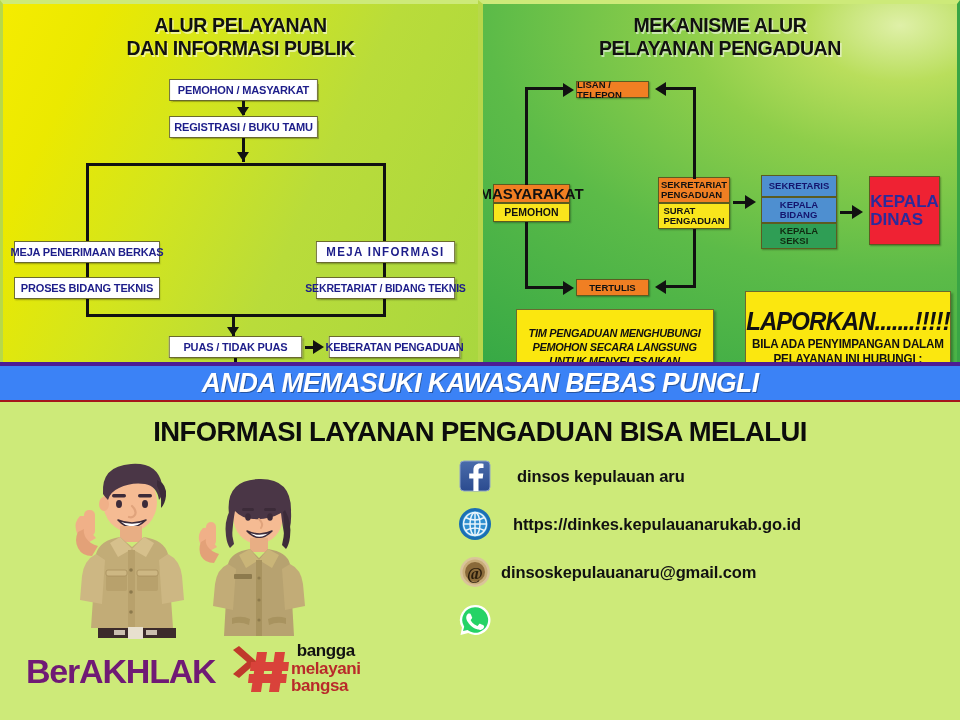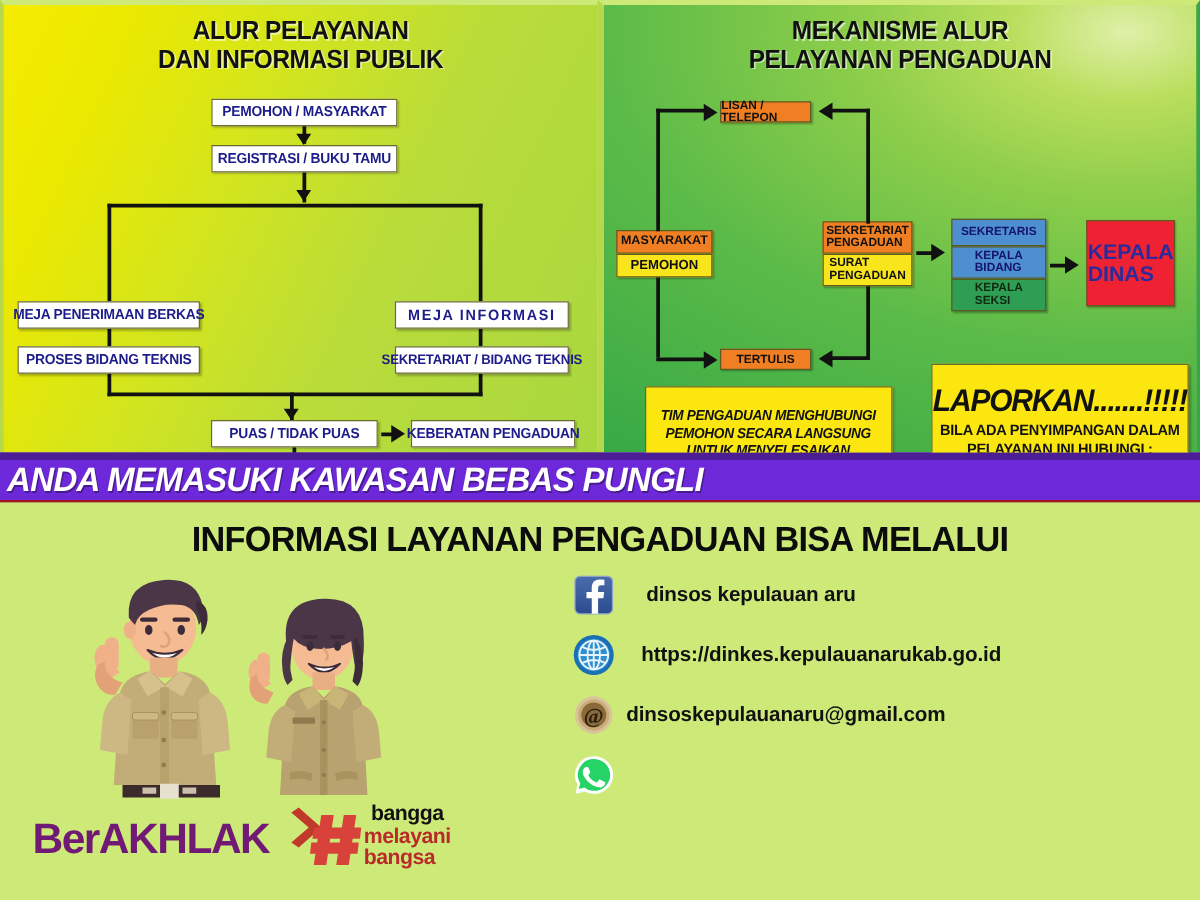--- a/index.html
+++ b/index.html
@@ -125,24 +125,24 @@
     margin-bottom:3px;
   }
   .laporkan-body {
     font-weight: 800; font-size: 12px; color:#111;
     line-height: 1.24; letter-spacing:-0.2px; transform: scaleX(0.97);
   }
 
   
   #red-banner {
     position: absolute; left: 0; top: 362px; width: 960px; height: 40px;
-    background: #6d28d9;
-    border-top: 6px solid #4c1d95;
+    background: #3b82f6;
+    border-top: 4px solid #4c1d95;
     border-bottom: 2px solid #a5161c;
-    display: flex; align-items: center; justify-content: flex-start;
+    display: flex; align-items: center; justify-content: center;
   }
   #red-banner-text {
     color: #fff; font-weight: 900; font-style: italic;
     font-size: 27px; letter-spacing: -0.6px;
     transform: scaleX(0.98);
     text-shadow: 1px 1px 0 rgba(0,0,0,0.35);
   }
 
   
   #bottom {
@@ -239,21 +239,21 @@
     <div class="panel" id="panel-right">
       <div class="panel-title">
         <div>MEKANISME ALUR</div>
         <div>PELAYANAN PENGADUAN</div>
       </div>
 
       <div id="flow-right">
 
         <div class="rbox c-orange" style="left:93px; top:22px; width:73px; height:17px;">LISAN / TELEPON</div>
 
-        <div class="rbox c-orange" style="left:10px; top:125px; width:77px; height:19px; font-size:10px;">MASYARAKAT</div>
+        <div class="rbox c-orange" style="left:10px; top:125px; width:77px; height:19px; font-size:15px;">MASYARAKAT</div>
         <div class="rbox c-yellow" style="left:10px; top:144px; width:77px; height:19px; font-size:10.5px;">PEMOHON</div>
 
         <div class="rbox c-orange" style="left:93px; top:220px; width:73px; height:17px;">TERTULIS</div>
 
         <div class="vline" style="left:42px; top:28px; height:98px;"></div>
         <div class="hline" style="left:42px; top:28px; width:40px;"></div>
         <div class="arrow-r-big" style="left:80px; top:24px;"></div>
 
         <div class="vline" style="left:42px; top:163px; height:64px;"></div>
         <div class="hline" style="left:42px; top:227px; width:40px;"></div>

